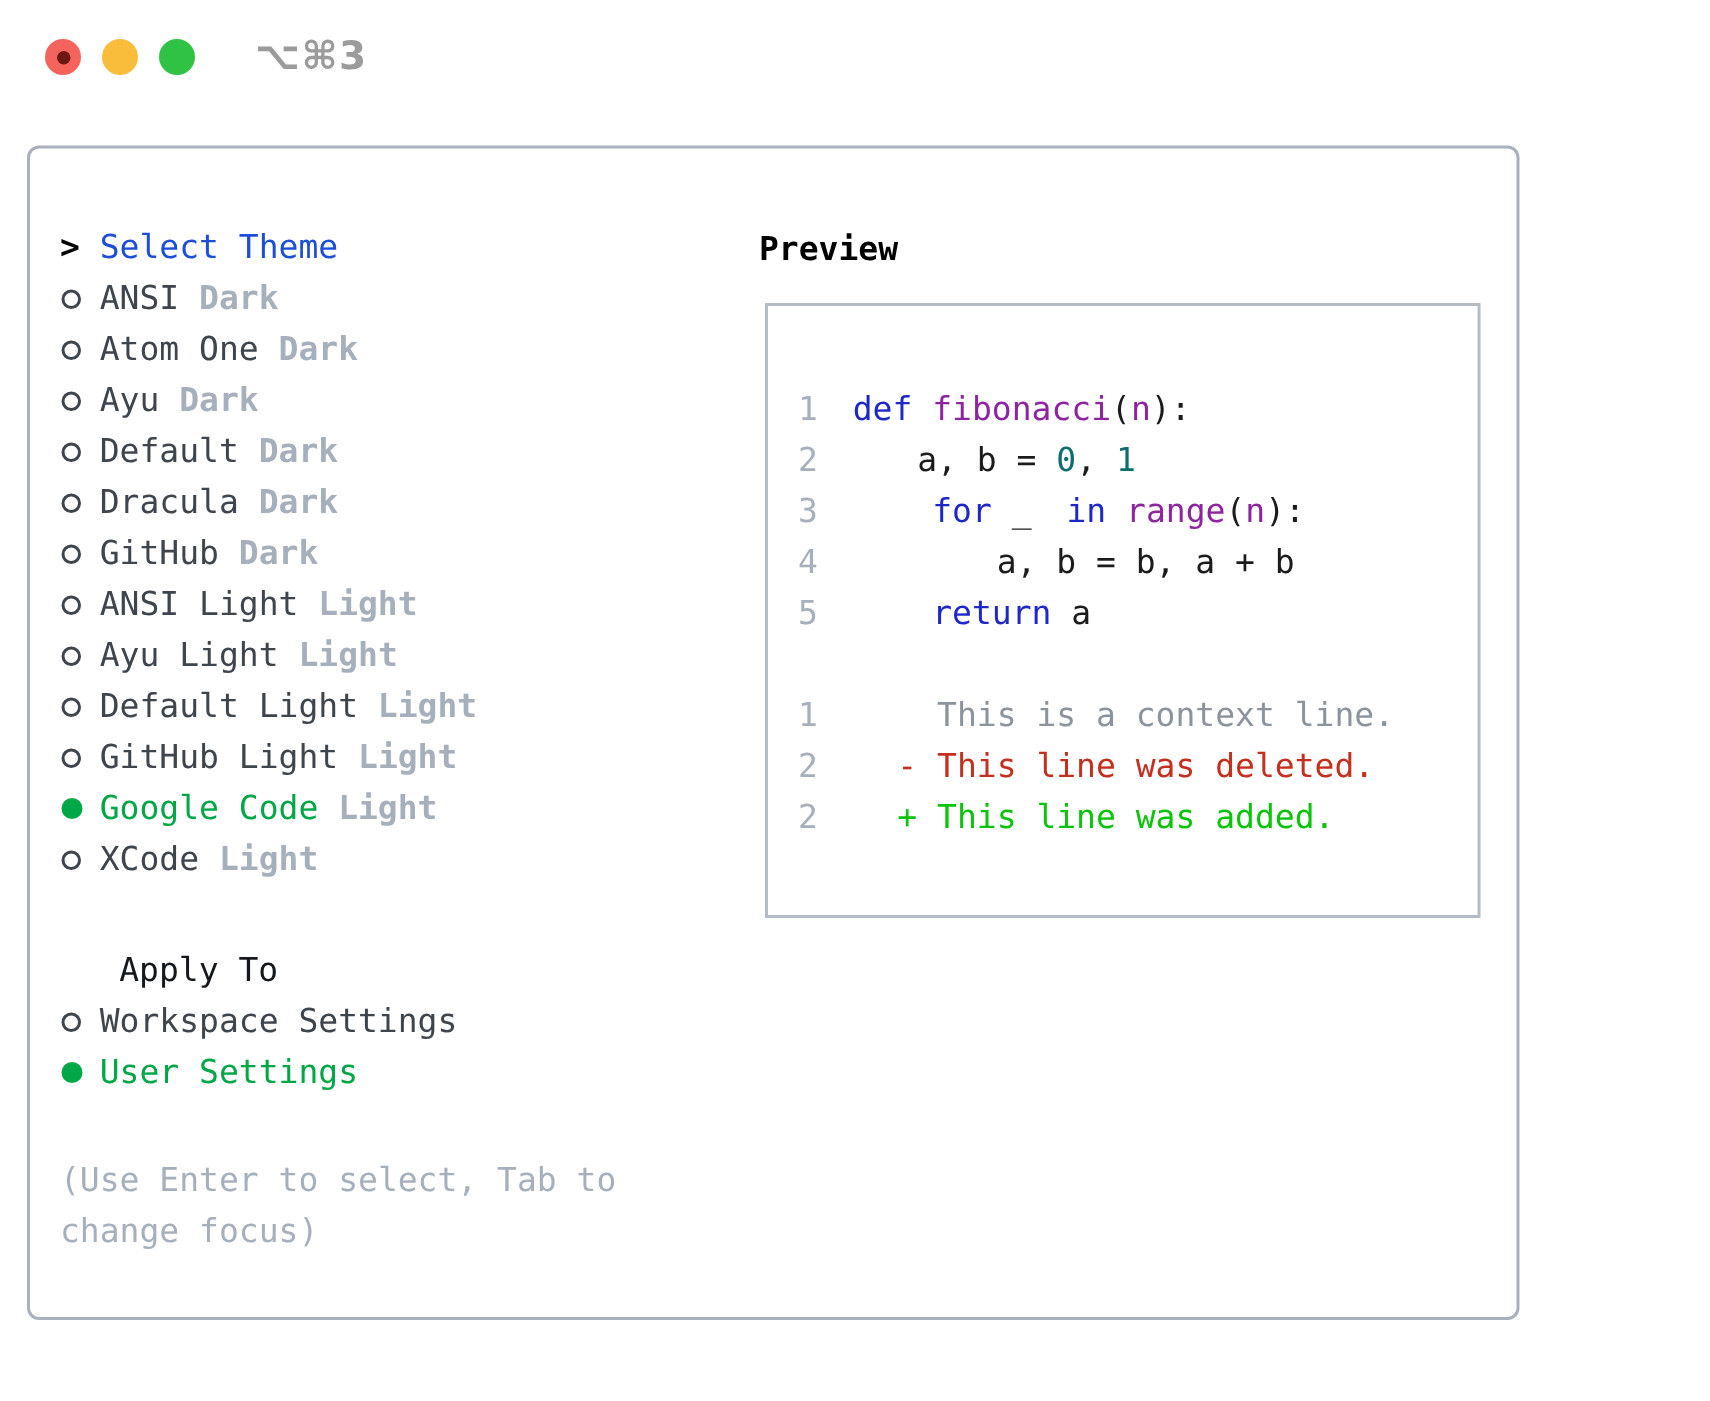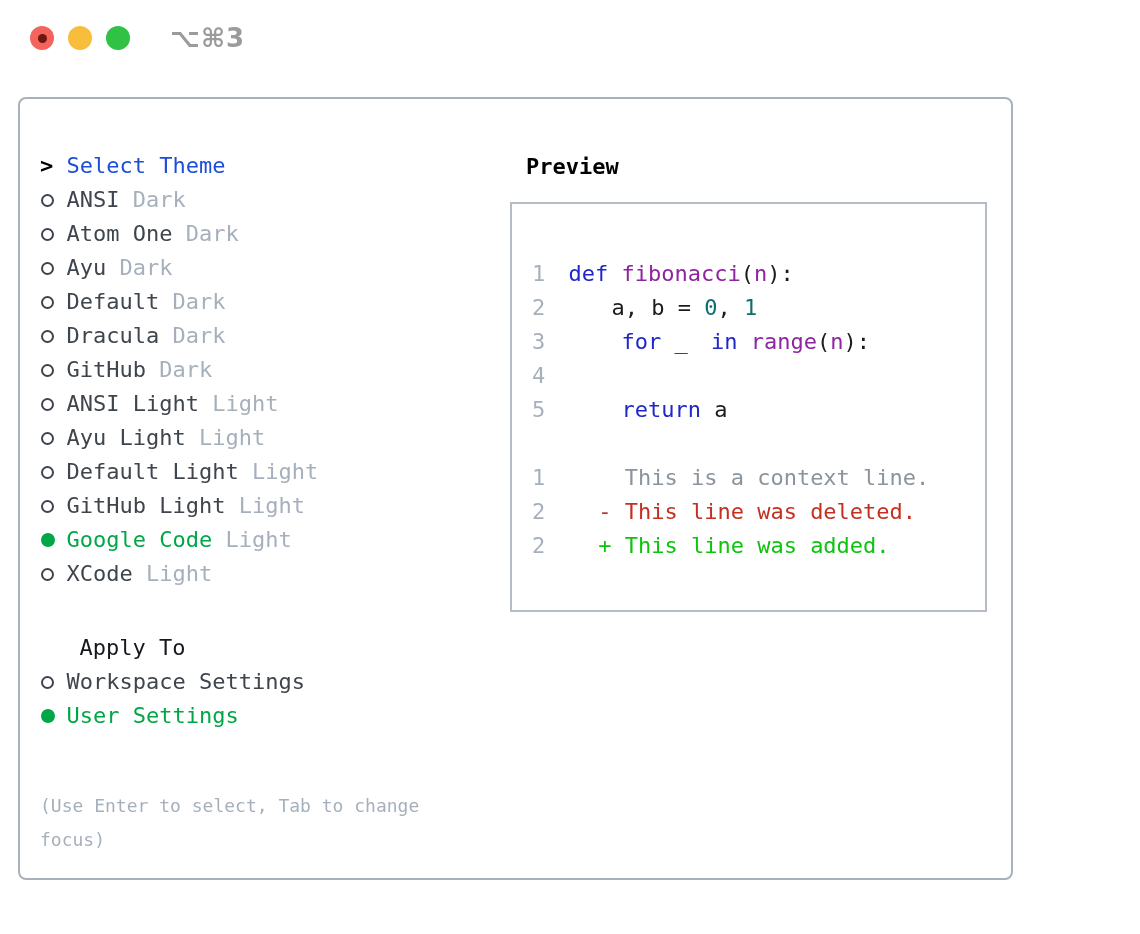--- a/index.html
+++ b/index.html
@@ -32,31 +32,31 @@
   .row{display:flex;align-items:center;height:34px;font-size:22px;line-height:34px;white-space:pre;}
   .prefix{display:inline-block;width:2ch;flex:0 0 auto;}
   .prompt{font-weight:bold;color:#000;}
   .htext{font-weight:normal;color:#1d4ed8;}
   .apply-title{color:#15181c;margin-left:13px;}
   .radio{
     display:inline-block;width:13px;height:13px;border:2px solid #3f454d;
     border-radius:50%;box-sizing:border-box;margin-left:1px;
   }
   .item .iname{color:#3f454d;}
-  .item .itag{color:var(--muted_gray,#a6b0bc);margin-left:1ch;}
+  .item .itag{color:var(--muted_gray,#a6b0bc);margin-left:1ch;font-weight:bold;}
   .item.selected .iname{color:var(--selected_green,#00a746);}
   .item.selected .radio{background:var(--selected_green,#00a746);border-color:var(--selected_green,#00a746);width:14px;height:14px;}
   .spacer40{height:40px;}
   .hint{
-    margin:56px 0 0 0;color:var(--muted_gray,#a6b0bc);
-    font-size:18px;line-height:34px;width:420px;
+    margin:38px 0 0 0;color:var(--muted_gray,#a6b0bc);
+    font-size:22px;line-height:34px;width:420px;
   }
   
   .preview-title{
-    position:absolute;left:506px;top:50px;height:34px;display:flex;align-items:center;
+    position:absolute;left:486px;top:50px;height:34px;display:flex;align-items:center;
     font-size:22px;font-weight:bold;color:#000;
   }
   .preview-box{
     position:absolute;left:490px;top:103px;width:477px;height:410px;
     border:2px solid #b6bcc4;box-sizing:border-box;
     padding:52px 0 0 20px;overflow:hidden;background:#fff;
   }
   .cline{height:34px;display:flex;align-items:center;font-size:22px;white-space:pre;}
   .gut{width:1ch;margin-right:1ch;color:var(--muted_gray,#a6b0bc);flex:0 0 auto;}
   .tok.pl{color:var(--code_plain,#1b1b1b);}
@@ -121,21 +121,21 @@
 
     <div class="preview-title">
       <span>Preview</span>
     </div>
 
     <div class="preview-box">
       <div id="preview-lines">
           <div class="cline"><span class="gut">1</span><span class="tok kw">def</span><span class="tok pl"> </span><span class="tok fn">fibonacci</span><span class="tok pl">(</span><span class="tok fn">n</span><span class="tok pl">):</span></div>
           <div class="cline"><span class="gut">2</span><span class="tok pl">    a, b = </span><span class="tok num">0</span><span class="tok pl">, </span><span class="tok num">1</span></div>
           <div class="cline"><span class="gut">3</span><span class="tok pl">    </span><span class="tok kw">for</span><span class="tok pl"> _ </span><span class="tok kw">in</span><span class="tok pl"> </span><span class="tok fn">range</span><span class="tok pl">(</span><span class="tok fn">n</span><span class="tok pl">):</span></div>
-          <div class="cline"><span class="gut">4</span></div>
+          <div class="cline"><span class="gut">4</span><span class="tok pl">        a, b = b, a + b</span></div>
           <div class="cline"><span class="gut">5</span><span class="tok pl">    </span><span class="tok kw">return</span><span class="tok pl"> a</span></div>
           <div class="cline"></div>
           <div class="cline"><span class="gut">1</span><span class="tok ctx">     This is a context line.</span></div>
           <div class="cline"><span class="gut">2</span><span class="tok del">   - This line was deleted.</span></div>
           <div class="cline"><span class="gut">2</span><span class="tok add">   + This line was added.</span></div>
         </div>
     </div>
 
   </div>
 </div>

